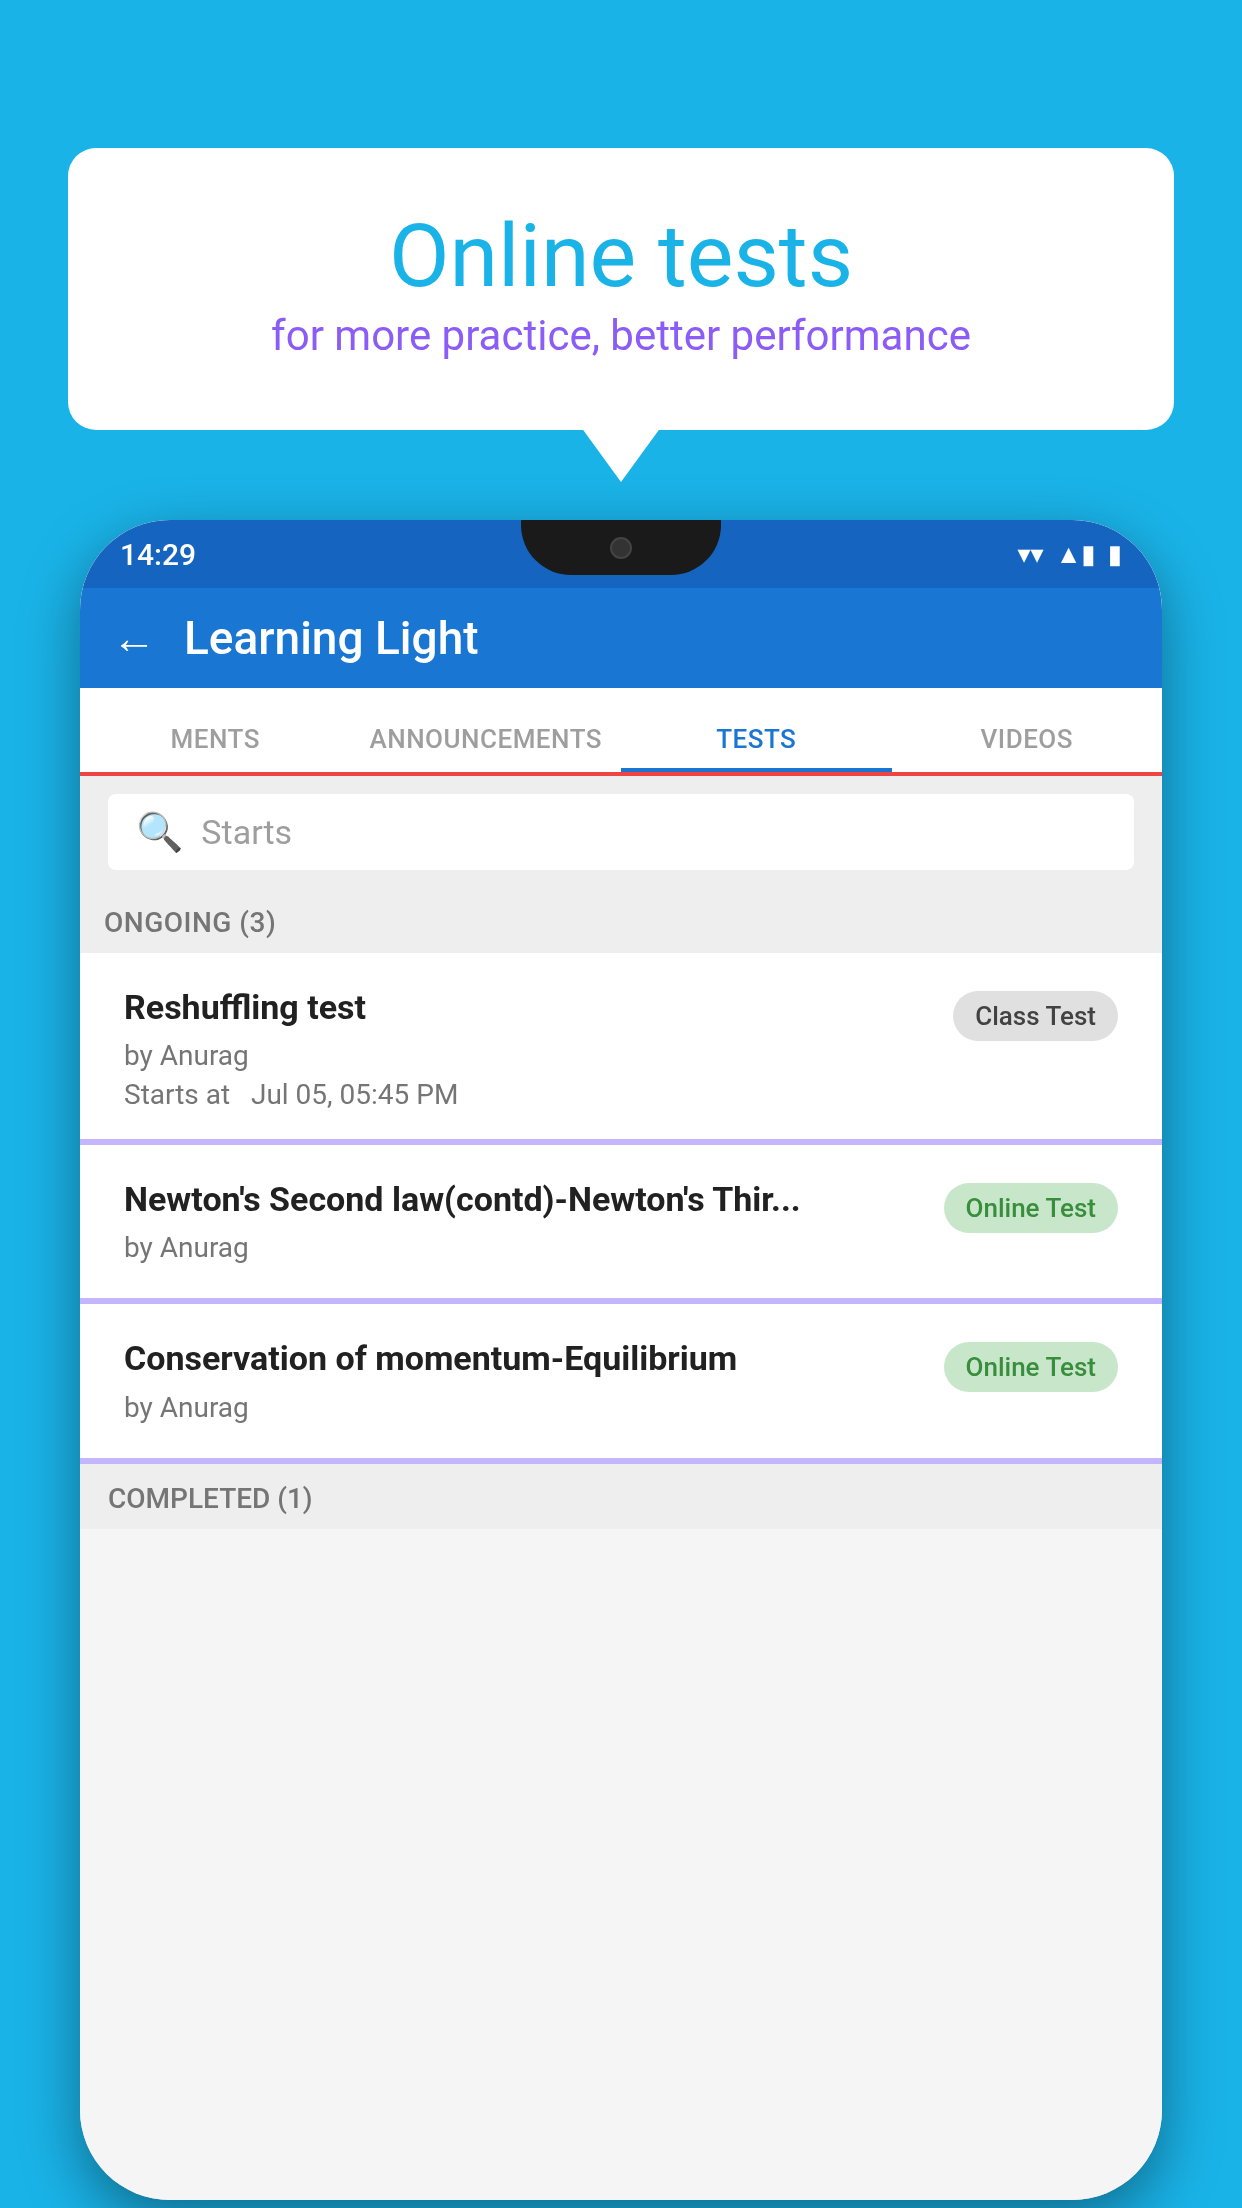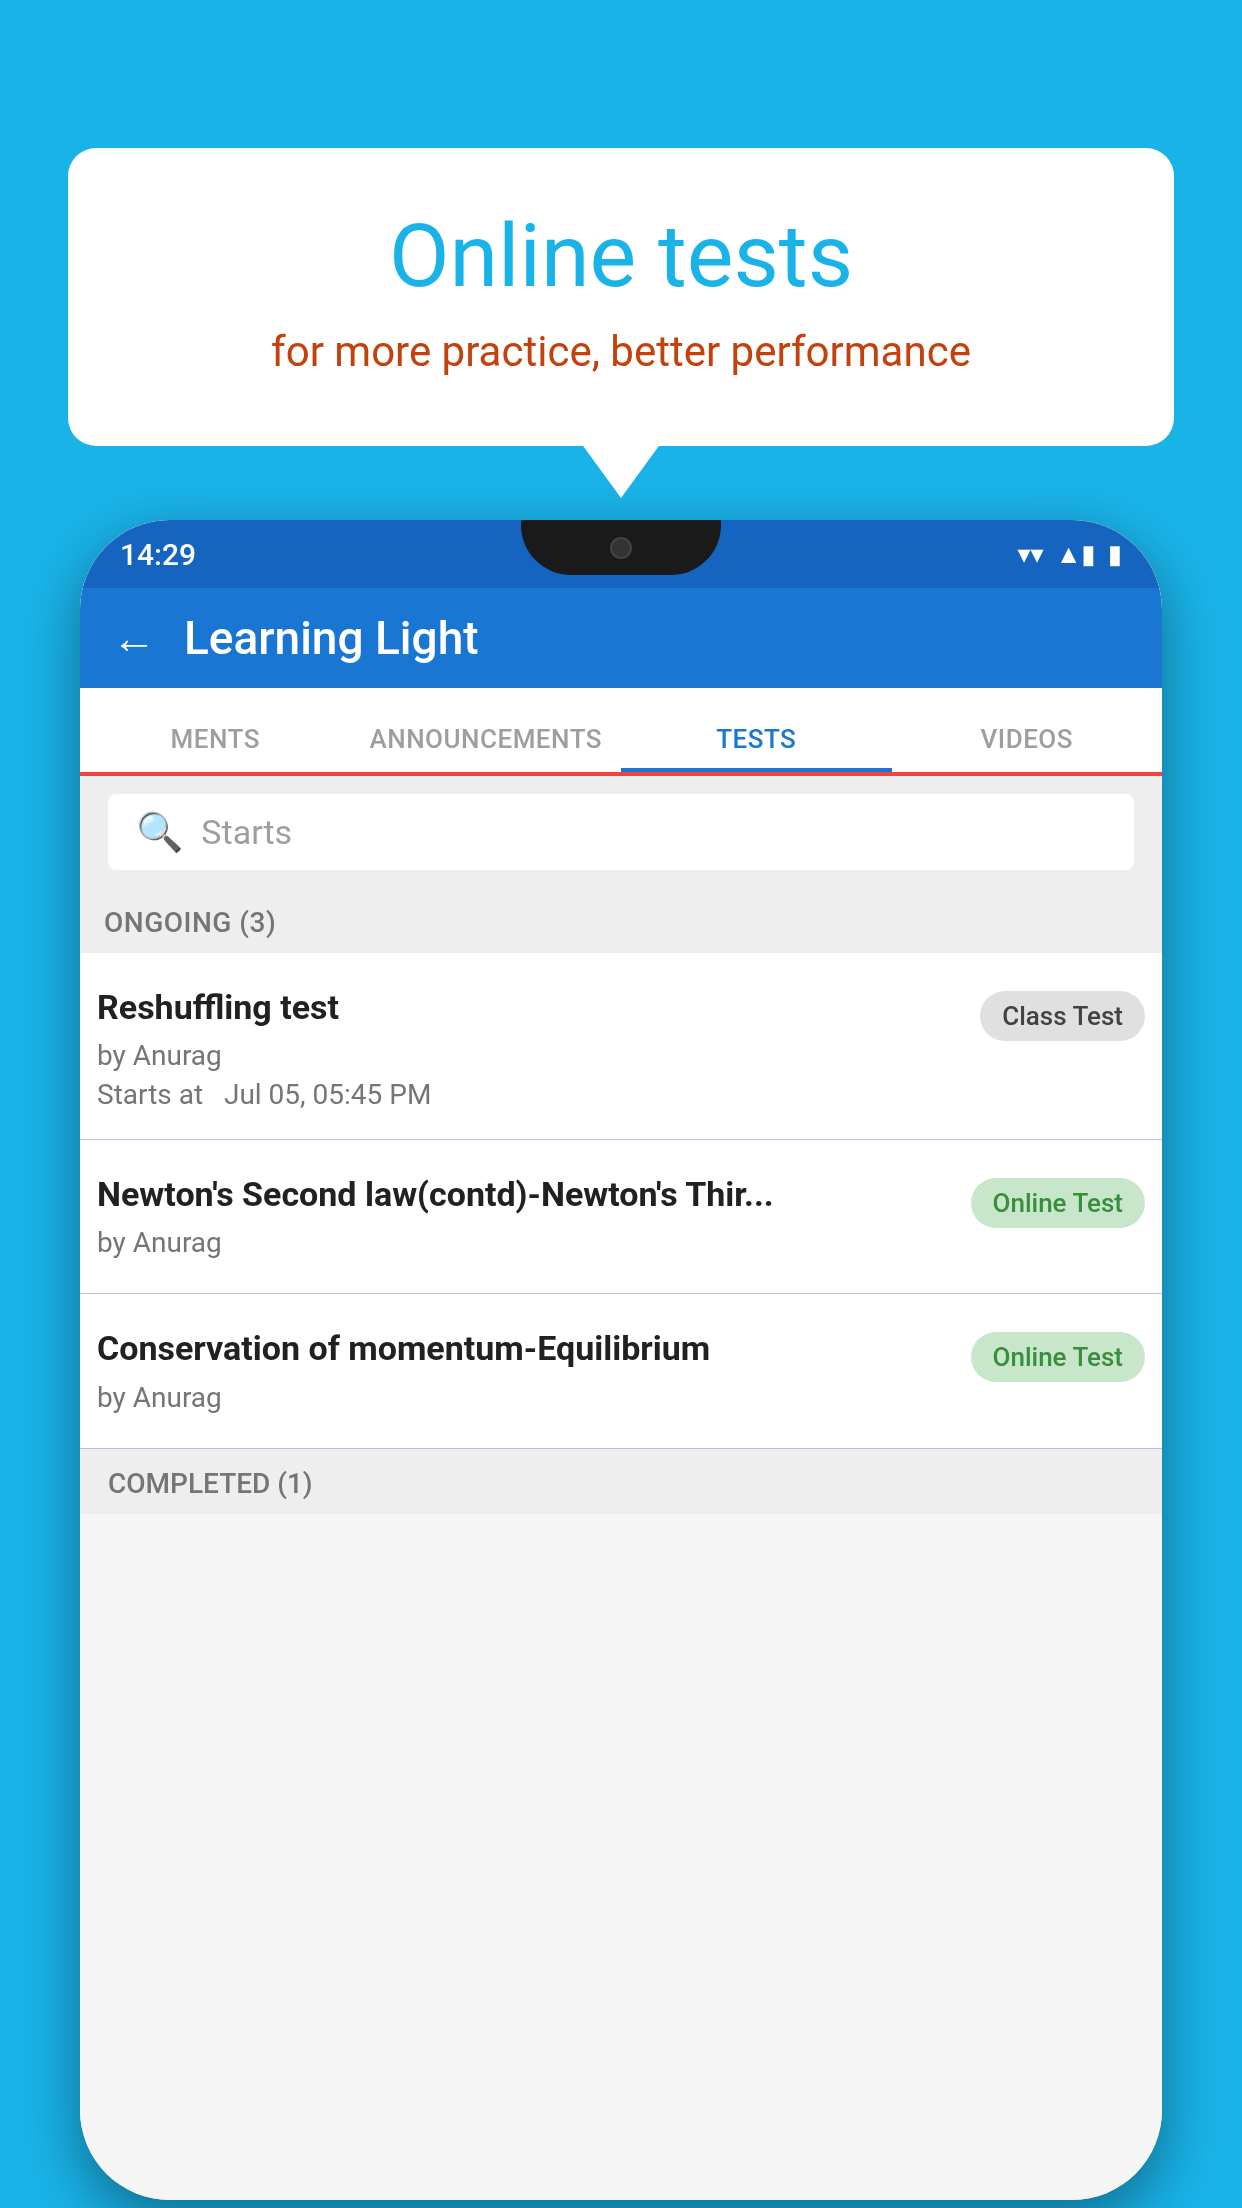--- a/index.html
+++ b/index.html
@@ -40,23 +40,23 @@
 
     .bubble-title {
       font-size: 88px;
       color: #1ab3e8;
       font-weight: 400;
       line-height: 1.1;
     }
 
     .bubble-subtitle {
       font-size: 42px;
-      color: #c2410c;
+      color: #8b5cf6;
       font-weight: 400;
-      margin-top: 22px;
+      margin-top: 6px;
     }
 
     
     .phone-frame {
       position: absolute;
       top: 520px;
       left: 80px;
       width: 1082px;
       height: 1680px;
       background: #e5e5e5;
@@ -218,22 +218,22 @@
       font-weight: 500;
       letter-spacing: 0.5px;
     }
 
     
     .test-list {
       background: white;
     }
 
     .test-item {
-      padding: 32px 17px 28px;
-      border-bottom: 1px solid #c4b5fd;
+      padding: 32px 44px 28px;
+      border-bottom: 6px solid #c4b5fd;
       display: flex;
       align-items: flex-start;
       justify-content: flex-end;
     }
 
     .test-info {
       flex: 1;
       padding-right: 20px;
     }
 

